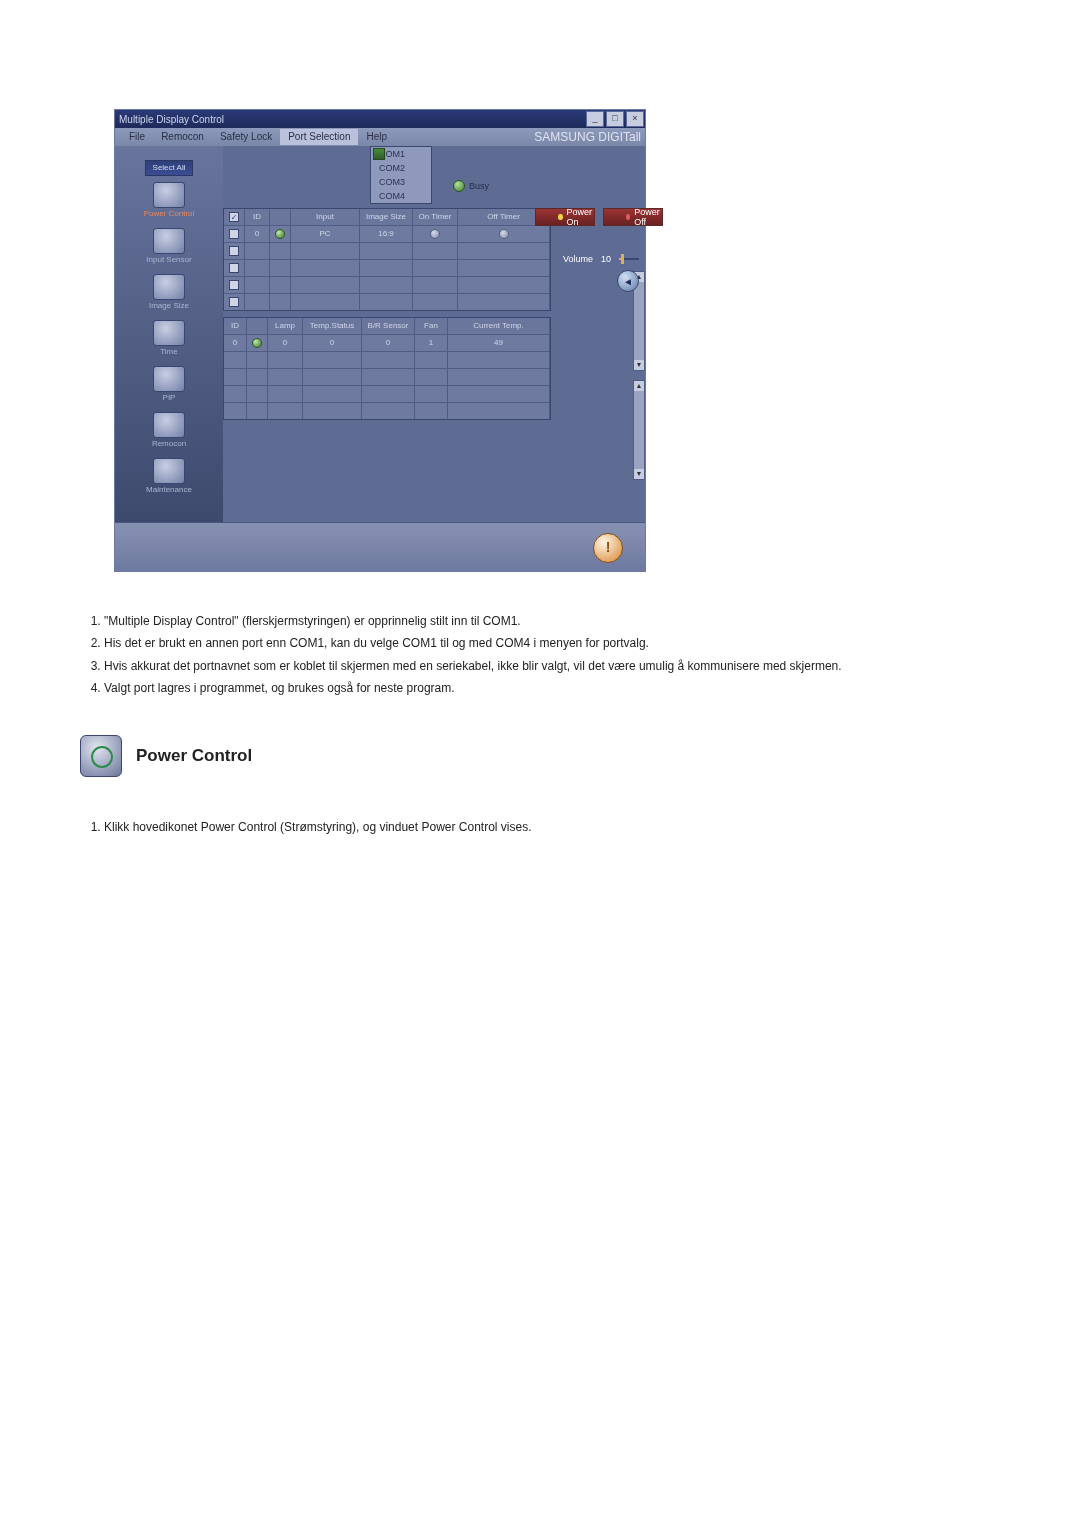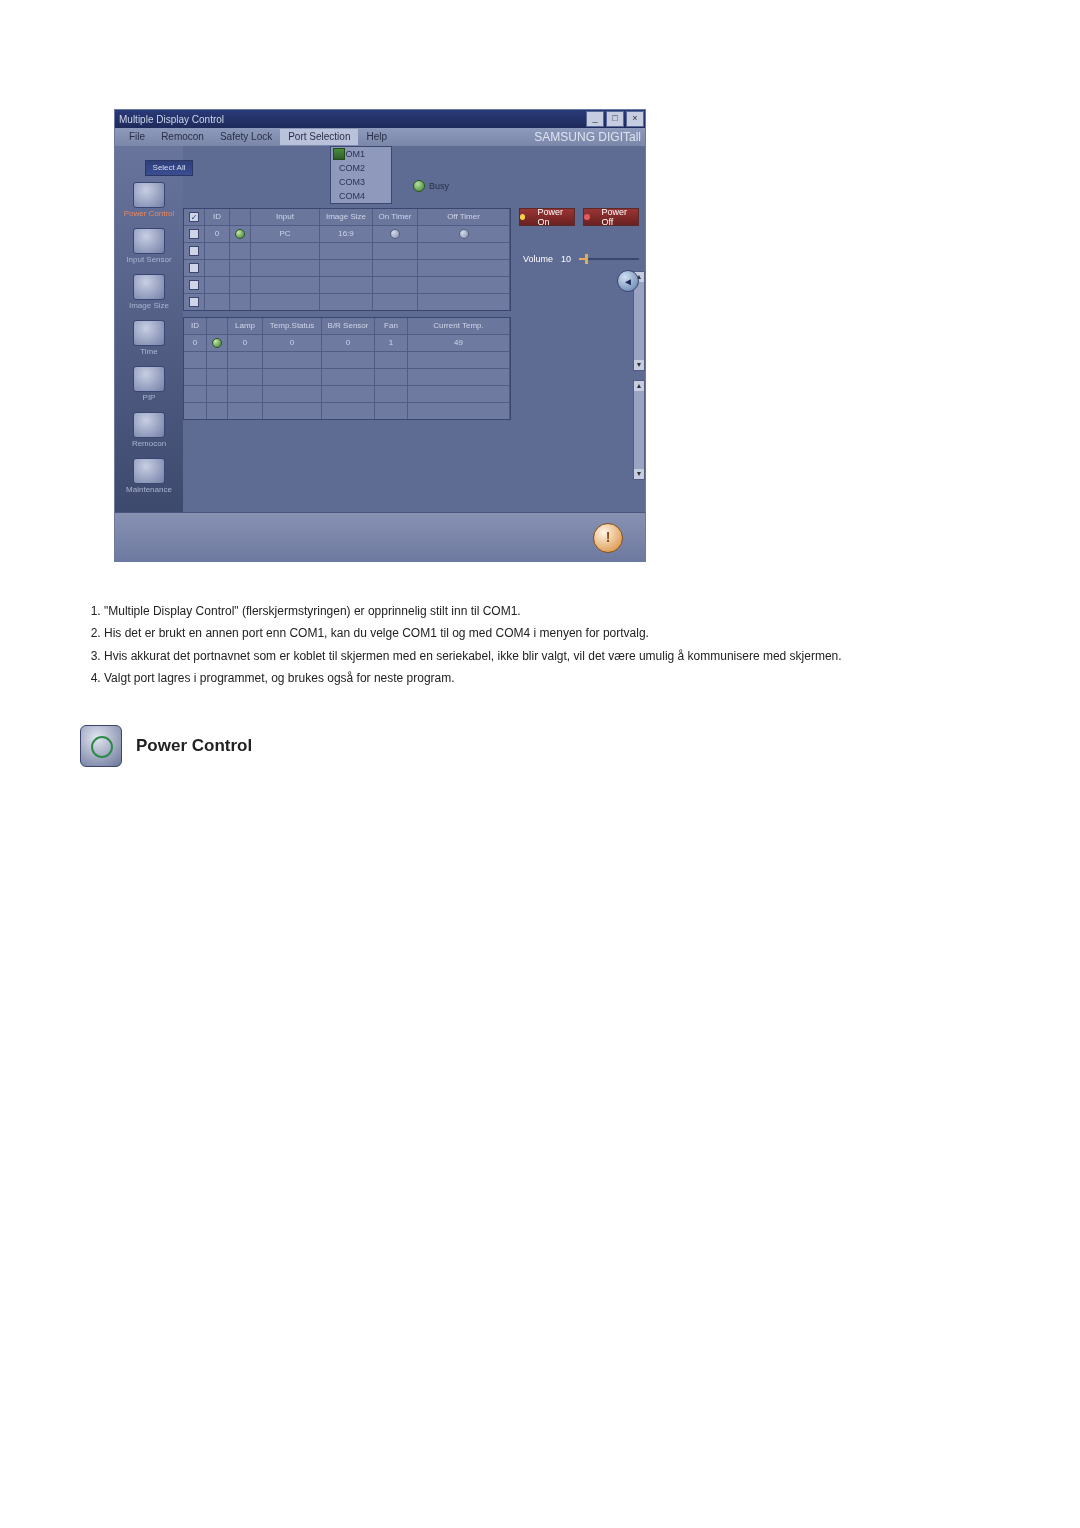--- a/index.html
+++ b/index.html
@@ -69,23 +69,23 @@
     margin-right: 4px;
     font-size: 12px;
     color: #dfe3f0;
   }
   .app-body {
     display: flex;
     background: #5e6b93;
     position: relative;
   }
   .sidebar {
-    width: 68px;
+    width: 108px;
     background: linear-gradient(#68749c, #3e496e);
-    padding: 18px 0 14px 0;
+    padding: 18px 0 24px 0;
     display: flex;
     flex-direction: column;
     align-items: center;
     gap: 6px;
   }
   .sidebar .select-all {
     width: 46px;
     height: 14px;
     background: linear-gradient(#2f3f7a,#3b4d92);
     color: #d7def2;
@@ -261,23 +261,24 @@
     justify-content: center;
   }
   .pbtn {
     width: 78px;
     height: 16px;
     font-size: 9px;
     color: #fff;
     display: flex;
     align-items: center;
     justify-content: center;
-    gap: 12px;
+    gap: 4px;
     border: 1px solid #5a2a2a;
     background: linear-gradient(#9a3434,#6a2121);
+    padding-left: 22px;
   }
   .pbtn .led {
     width: 6px; height: 6px; border-radius: 50%;
   }
   .pbtn.on .led { background: #f2d24a; }
   .pbtn.off .led { background: #e45a5a; }
 
   .volume-row {
     display: flex;
     align-items: center;
@@ -622,14 +623,17 @@
     <li>His det er brukt en annen port enn COM1, kan du velge COM1 til og med COM4 i menyen for portvalg.</li>
     <li>Hvis akkurat det portnavnet som er koblet til skjermen med en seriekabel, ikke blir valgt, vil det være umulig å kommunisere med skjermen.</li>
     <li>Valgt port lagres i programmet, og brukes også for neste program.</li>
   </ol>
 
   <div class="section-header">
     <div class="icon"></div>
     <h2>Power Control</h2>
   </div>
 
+  <ol class="doc-list">
+    <li>Klikk hovedikonet Power Control (Strømstyring), og vinduet Power Control vises.</li>
+  </ol>
 
 </div>
 
 </body></html>

